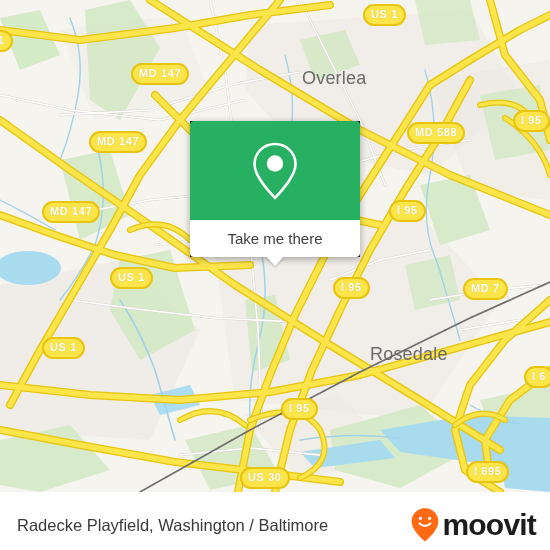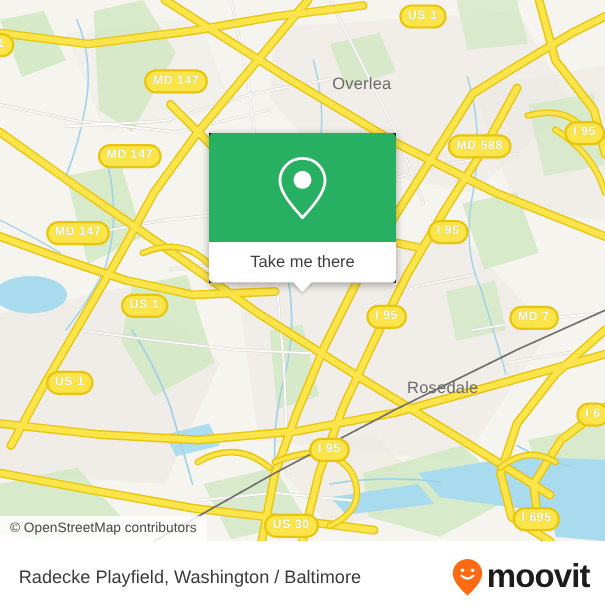--- a/index.html
+++ b/index.html
@@ -28,21 +28,21 @@
     padding:3px 6px 4px 6px;
     white-space:nowrap;
     text-shadow:0 0 1px rgba(120,95,0,.35);
     box-sizing:border-box;
   }
 
   
   .place-label{
     position:absolute;
     color:#6b6b6b;
-    font-size:15px;
+    font-size:18px;
     white-space:nowrap;
     letter-spacing:.2px;
   }
 
   
   #callout{
     position:absolute;
     left:190px;top:121px;
     width:170px;
     border-radius:0;
@@ -296,21 +296,20 @@
           <path d="M26 4 C14.5 4 5.5 13 5.5 24.3 C5.5 35 17 48 26 58 C35 48 46.5 35 46.5 24.3 C46.5 13 37.5 4 26 4 Z" fill="none" stroke="#ffffff" stroke-width="2.6" stroke-linejoin="round"></path>
           <circle cx="26" cy="23.5" r="8.2" fill="#ffffff"></circle>
         </svg>
       </div>
       <div id="callout-label">
         <span>Take me there</span>
         <div id="callout-tail"></div>
       </div>
     </div>
 
-    <div id="attribution">© OpenStreetMap contributors</div>
   </div>
 
   <div id="footer">
     <div id="footer-title">Radecke Playfield, Washington / Baltimore</div>
     <div id="brand">
       <svg width="30" height="36" viewBox="0 0 30 36">
         <path d="M15 1.2 C7.6 1.2 1.6 7.1 1.6 14.4 C1.6 22.5 11 30.6 15 34.6 C19 30.6 28.4 22.5 28.4 14.4 C28.4 7.1 22.4 1.2 15 1.2 Z" fill="#ff6a13"></path>
         <circle cx="10.4" cy="11.4" r="1.6" fill="#ffffff"></circle>
         <circle cx="19.6" cy="11.4" r="1.6" fill="#ffffff"></circle>
         <path d="M9.6 16.4 Q15 21.4 20.4 16.4" fill="none" stroke="#ffffff" stroke-width="2.1" stroke-linecap="round"></path>

